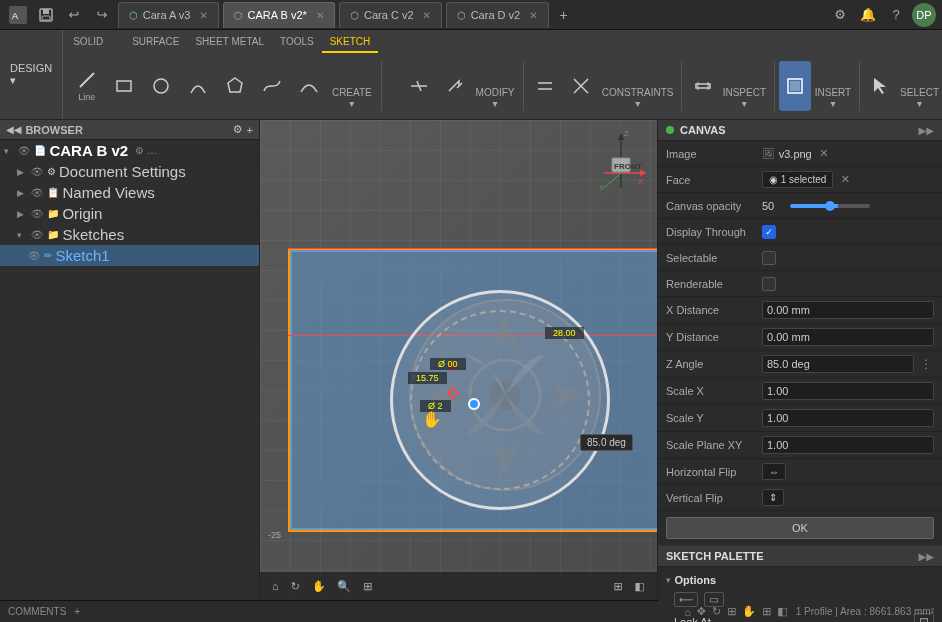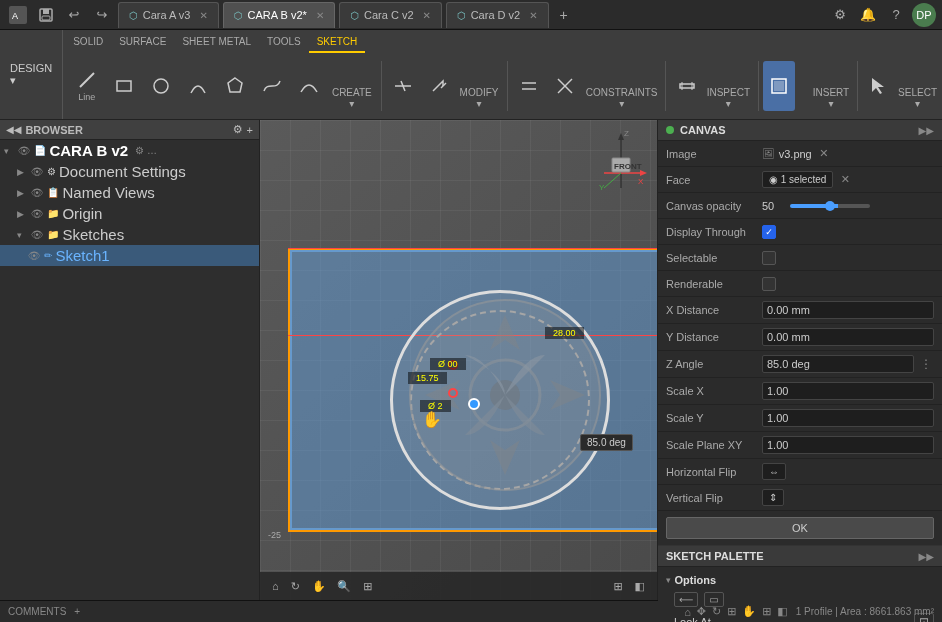--- a/index.html
+++ b/index.html
@@ -171,28 +171,28 @@
 </div>
 
 <div id="toolbar">
   <div id="design-btn">
     <span>DESIGN ▾</span>
   </div>
 
   <div style="display:flex;flex-direction:column;border-right:1px solid #555;padding:0 2px;">
     <div style="display:flex;align-items:flex-start;gap:0;padding-top:2px;">
       <div class="toolbar-section-label" style="padding:4px 8px;cursor:pointer;">SOLID</div>
-      <div class="toolbar-section-label" style="padding:4px 8px;cursor:pointer;">SURFACE</div>
+      <div class="toolbar-section-label" style="padding:4px 8px;cursor:pointer;margin-left:13px;">SURFACE</div>
       <div class="toolbar-section-label" style="padding:4px 8px;cursor:pointer;">SHEET METAL</div>
       <div class="toolbar-section-label" style="padding:4px 8px;cursor:pointer;">TOOLS</div>
       <div class="toolbar-section-label highlight" style="padding:4px 8px;cursor:pointer;">SKETCH</div>
     </div>
     <div style="display:flex;align-items:center;flex:1;gap:2px;padding:0 4px;">
 
-      <div style="display:flex;gap:2px;border-right:1px solid #555;padding-right:6px;margin-right:2px;">
+      <div style="display:flex;gap:2px;border-right:1px solid #555;padding-right:6px;margin-right:18px;">
         <button class="tool-btn">
           <svg viewBox="0 0 20 20">
               <line x1="3" y1="17" x2="17" y2="3" stroke="#ccc" stroke-width="2"></line>
             </svg>
           <span class="tool-btn-label">Line</span>
         </button>
         <button class="tool-btn">
           <svg viewBox="0 0 20 20">
               <rect x="3" y="5" width="14" height="10" fill="none" stroke="#ccc" stroke-width="1.5"></rect>
             </svg>
@@ -261,21 +261,21 @@
         <button class="tool-btn">
           <svg viewBox="0 0 20 20">
               <rect x="3" y="8" width="14" height="4" fill="none" stroke="#ccc" stroke-width="1.5"></rect>
               <line x1="5" y1="6" x2="5" y2="14" stroke="#ccc" stroke-width="1"></line>
               <line x1="15" y1="6" x2="15" y2="14" stroke="#ccc" stroke-width="1"></line>
             </svg>
         </button>
         <span class="toolbar-section-label" style="align-self:flex-end;padding-bottom:2px;">INSPECT ▾</span>
       </div>
 
-      <div style="display:flex;gap:16px;border-right:1px solid #555;padding-right:6px;margin-right:2px;">
+      <div style="display:flex;gap:2px;border-right:1px solid #555;padding-right:6px;margin-right:2px;">
         <button class="tool-btn active">
           <svg viewBox="0 0 20 20">
               <rect x="3" y="3" width="14" height="14" fill="none" stroke="#fff" stroke-width="1.5"></rect>
               <rect x="5" y="5" width="10" height="10" fill="rgba(255,255,255,0.3)"></rect>
             </svg>
         </button>
         <span class="toolbar-section-label" style="align-self:flex-end;padding-bottom:2px;">INSERT ▾</span>
       </div>
 
       <div style="display:flex;gap:2px;border-right:1px solid #555;padding-right:6px;margin-right:2px;">

